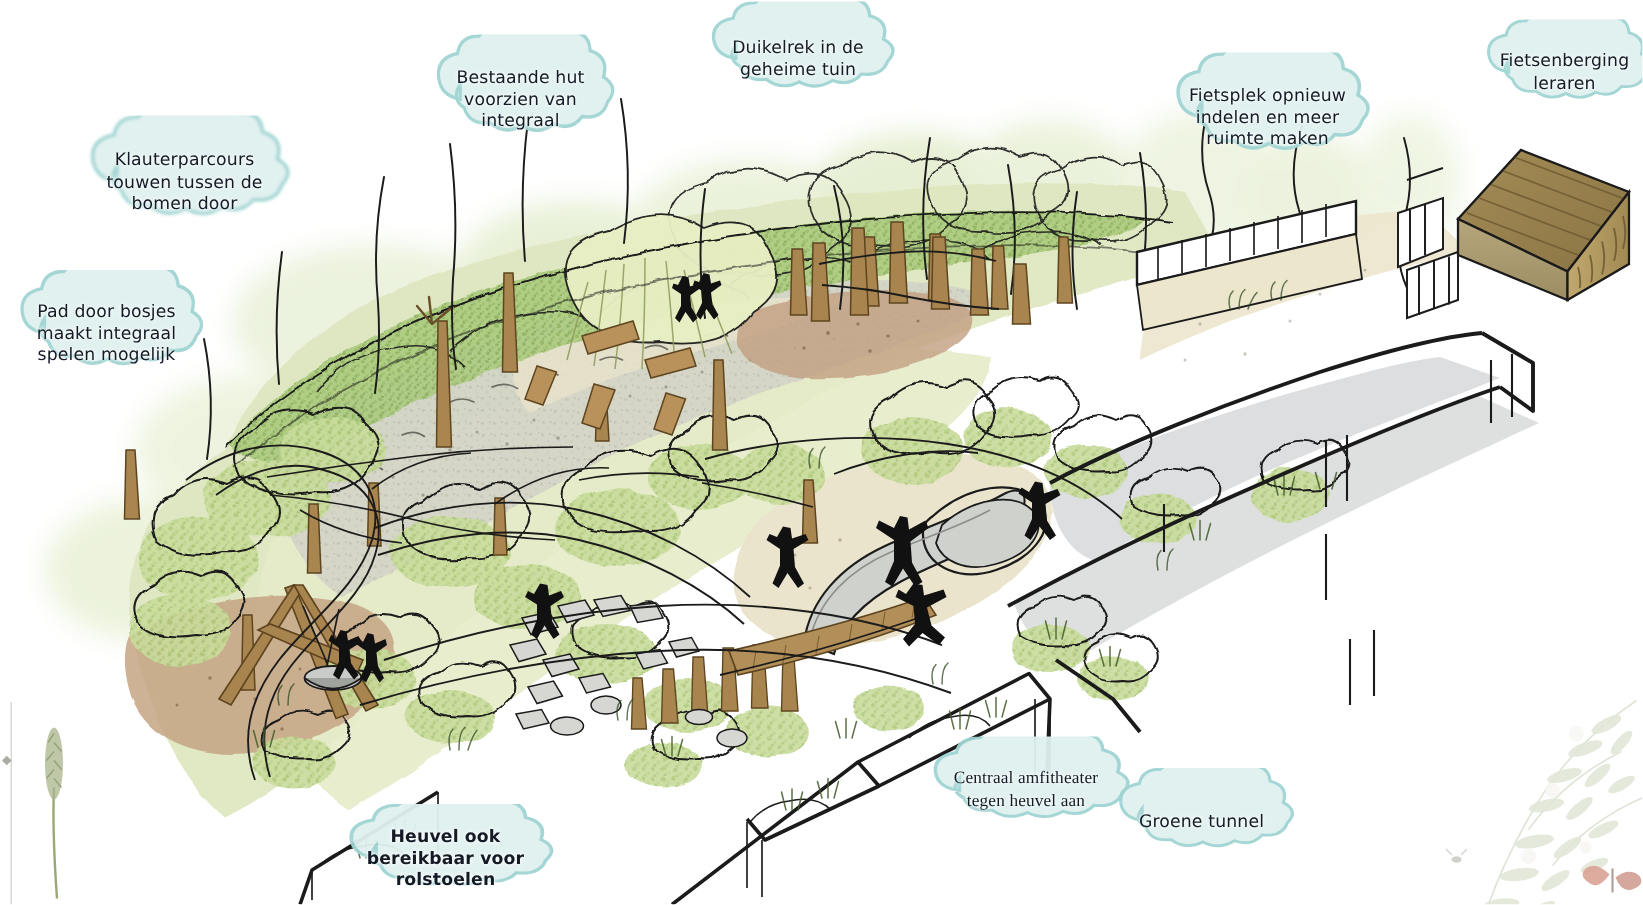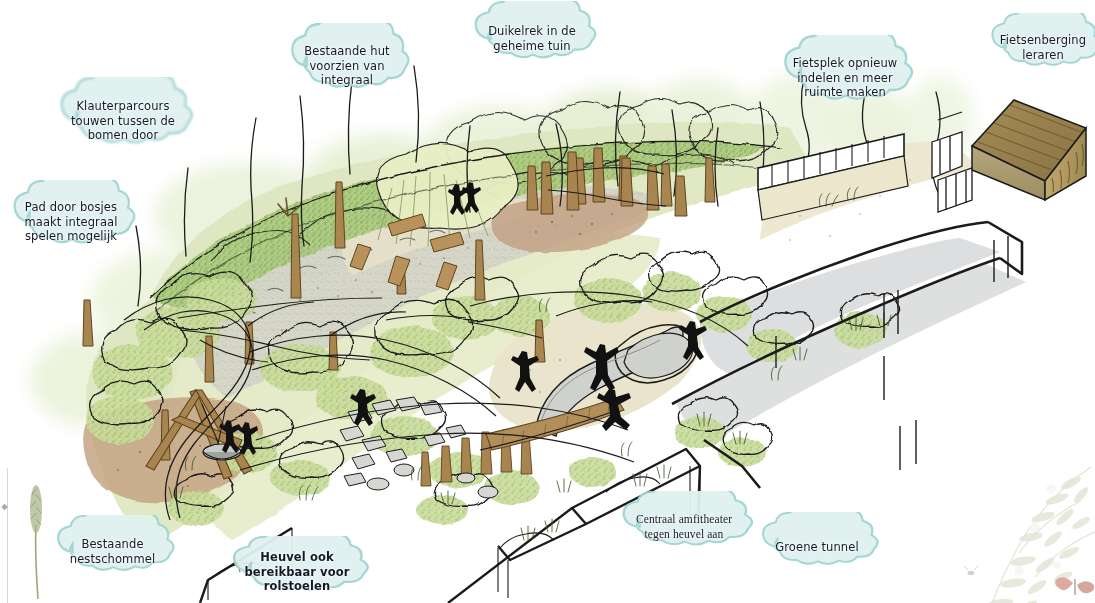--- a/index.html
+++ b/index.html
@@ -694,41 +694,35 @@
     <span class="ctext">Fietsenberging leraren</span>
   </div>
 
   <div class="callout" style="left:16px;top:193px;width:110px;height:58px;">
     <svg class="cloudsvg" viewBox="0 0 150 88" preserveAspectRatio="none">
       <path d="M30 44 q-14 -2 -16 -14 q-2 -14 14 -17 q2 -12 16 -12 q8 -9 20 -4 q10 -11 24 -4 q14 -6 22 5 q16 -1 17 13 q14 4 10 18 q12 7 3 17 q-4 12 -19 10 q-8 10 -21 5 q-12 8 -24 1 q-13 7 -24 -2 q-15 2 -19 -10 q-10 -6 -3 -16 Z" fill="#dff1f0" stroke="#9fd4d2" stroke-width="2.4" opacity=".95"></path>
     </svg>
     <span class="ctext">Pad door bosjes maakt integraal spelen mogelijk</span>
   </div>
 
-  <div class="callout" style="left:60px;top:528px;width:105px;height:48px;">
+
+  <div class="callout" style="left:234px;top:549px;width:126px;height:46px;font-weight:bold;">
     <svg class="cloudsvg" viewBox="0 0 150 88" preserveAspectRatio="none">
       <path d="M30 44 q-14 -2 -16 -14 q-2 -14 14 -17 q2 -12 16 -12 q8 -9 20 -4 q10 -11 24 -4 q14 -6 22 5 q16 -1 17 13 q14 4 10 18 q12 7 3 17 q-4 12 -19 10 q-8 10 -21 5 q-12 8 -24 1 q-13 7 -24 -2 q-15 2 -19 -10 q-10 -6 -3 -16 Z" fill="#dff1f0" stroke="#9fd4d2" stroke-width="2.4" opacity=".95"></path>
     </svg>
-    <span class="ctext">Bestaande nestschommel</span>
-  </div>
-
-  <div class="callout" style="left:234px;top:549px;width:126px;height:46px;font-weight:bold;">
+    <span class="ctext">Heuvel ook bereikbaar voor rolstoelen</span>
+  </div>
+
+  <div class="callout" style="left:624px;top:504px;width:120px;height:46px;font-family:Liberation Serif, serif;">
     <svg class="cloudsvg" viewBox="0 0 150 88" preserveAspectRatio="none">
       <path d="M30 44 q-14 -2 -16 -14 q-2 -14 14 -17 q2 -12 16 -12 q8 -9 20 -4 q10 -11 24 -4 q14 -6 22 5 q16 -1 17 13 q14 4 10 18 q12 7 3 17 q-4 12 -19 10 q-8 10 -21 5 q-12 8 -24 1 q-13 7 -24 -2 q-15 2 -19 -10 q-10 -6 -3 -16 Z" fill="#dff1f0" stroke="#9fd4d2" stroke-width="2.4" opacity=".95"></path>
     </svg>
-    <span class="ctext">Heuvel ook bereikbaar voor rolstoelen</span>
-  </div>
-
-  <div class="callout" style="left:624px;top:504px;width:120px;height:46px;font-family:Liberation Serif, serif;">
+    <span class="ctext">Centraal amfitheater tegen heuvel aan</span>
+  </div>
+
+  <div class="callout" style="left:749px;top:525px;width:104px;height:44px;text-align:right;">
     <svg class="cloudsvg" viewBox="0 0 150 88" preserveAspectRatio="none">
       <path d="M30 44 q-14 -2 -16 -14 q-2 -14 14 -17 q2 -12 16 -12 q8 -9 20 -4 q10 -11 24 -4 q14 -6 22 5 q16 -1 17 13 q14 4 10 18 q12 7 3 17 q-4 12 -19 10 q-8 10 -21 5 q-12 8 -24 1 q-13 7 -24 -2 q-15 2 -19 -10 q-10 -6 -3 -16 Z" fill="#dff1f0" stroke="#9fd4d2" stroke-width="2.4" opacity=".95"></path>
     </svg>
-    <span class="ctext">Centraal amfitheater tegen heuvel aan</span>
-  </div>
-
-  <div class="callout" style="left:765px;top:525px;width:104px;height:44px;text-align:right;">
-    <svg class="cloudsvg" viewBox="0 0 150 88" preserveAspectRatio="none">
-      <path d="M30 44 q-14 -2 -16 -14 q-2 -14 14 -17 q2 -12 16 -12 q8 -9 20 -4 q10 -11 24 -4 q14 -6 22 5 q16 -1 17 13 q14 4 10 18 q12 7 3 17 q-4 12 -19 10 q-8 10 -21 5 q-12 8 -24 1 q-13 7 -24 -2 q-15 2 -19 -10 q-10 -6 -3 -16 Z" fill="#dff1f0" stroke="#9fd4d2" stroke-width="2.4" opacity=".95"></path>
-    </svg>
     <span class="ctext">Groene tunnel</span>
   </div>
 
 </div>
 
 </body></html>

